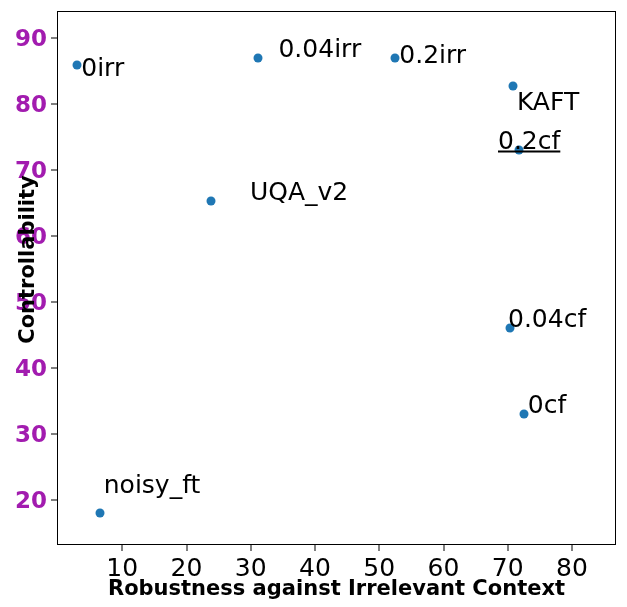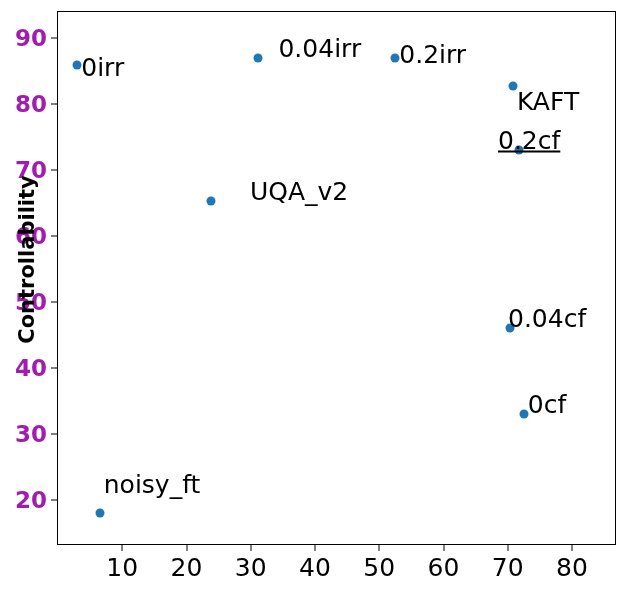--- a/index.html
+++ b/index.html
@@ -175,15 +175,16 @@
         <div class="point-label" style="left: 160px; top: 179.207px; margin-left: 32px;">UQA_v2</div>
         <div class="data-point" style="left: 451.698px; top: 316.444px; background: rgb(31, 119, 180);"></div>
         <div class="point-label" style="left: 450px; top: 306.444px;">0.04cf</div>
         <div class="data-point" style="left: 465.833px; top: 402.148px; background: rgb(31, 119, 180);"></div>
         <div class="point-label" style="left: 469.833px; top: 392.148px;">0cf</div>
         <div class="data-point" style="left: 41.7644px; top: 501.037px; background: rgb(31, 119, 180);"></div>
         <div class="point-label" style="left: 45.7644px; top: 472px;">noisy_ft</div>
       </div>
   </div>
 
+  <div id="xlabel">Robustness against Irrelevant Context</div>
   <div id="ylabel">Controllability</div>
 
 </div>
 
 </body></html>

